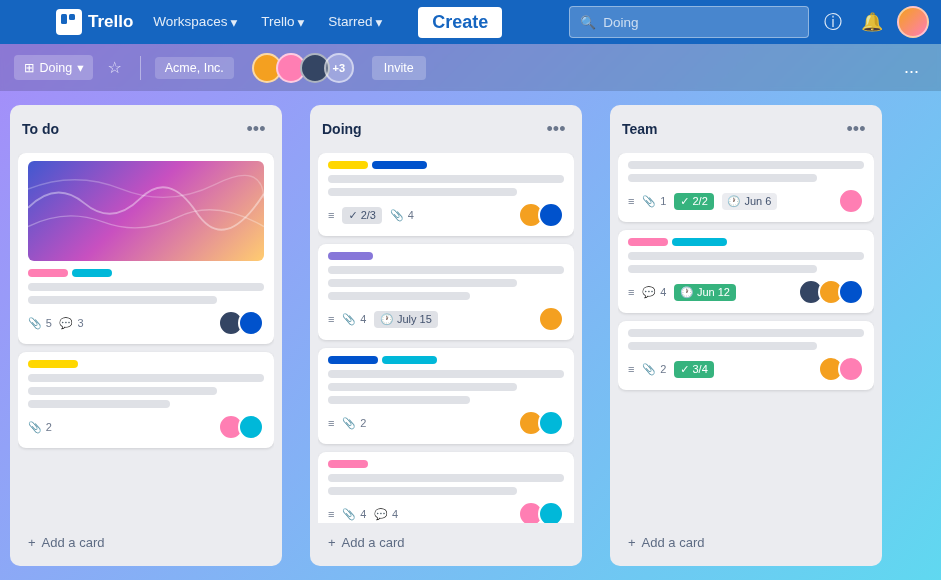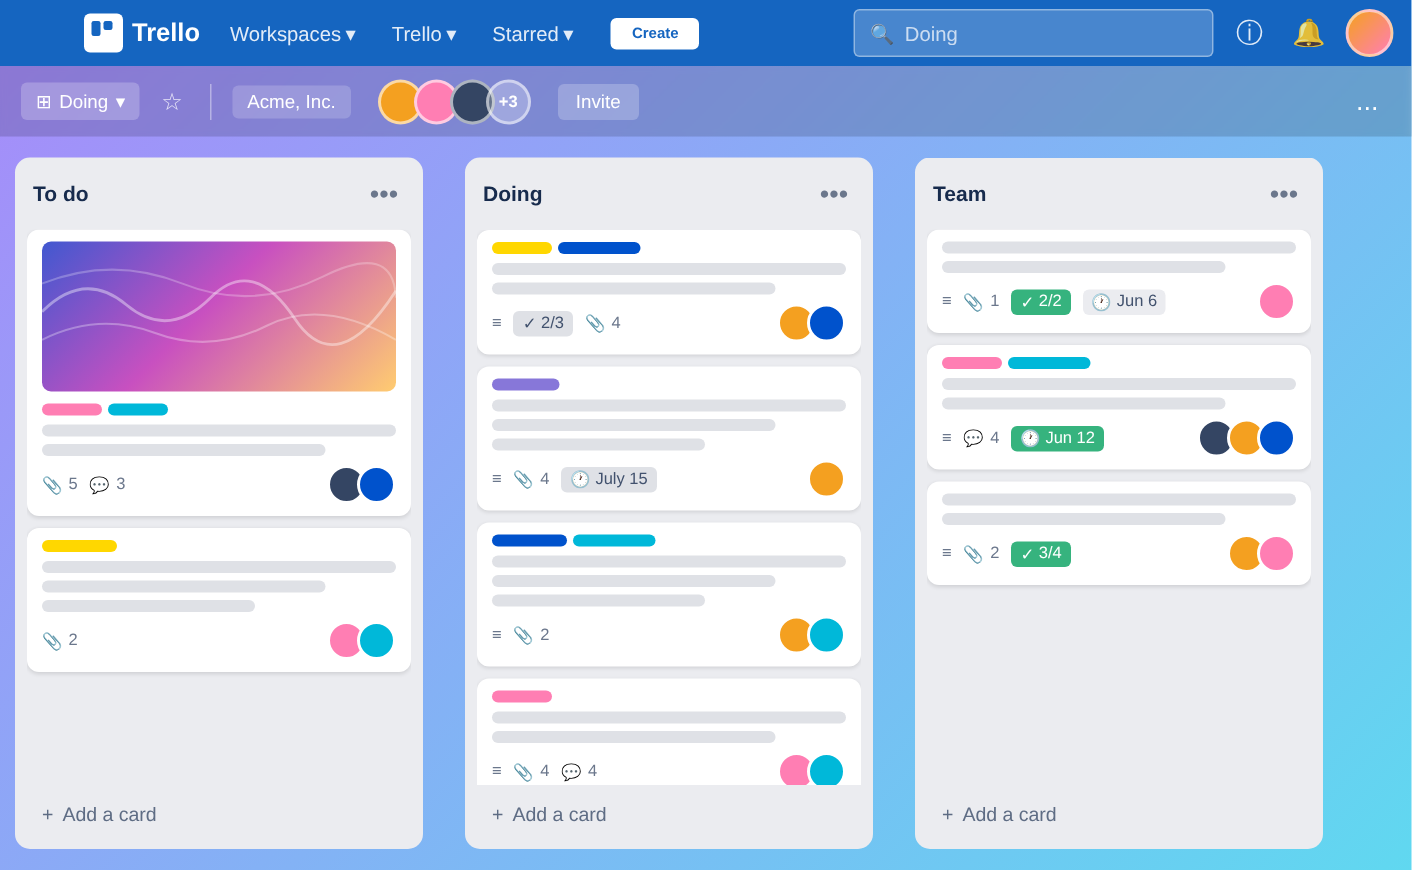--- a/index.html
+++ b/index.html
@@ -41,33 +41,32 @@
     .logo-icon svg { width: 18px; height: 18px; }
     .nav-btn {
       background: none;
       border: none;
       color: rgba(255,255,255,0.88);
       font-size: 13.5px;
       cursor: pointer;
       padding: 4px 8px;
       border-radius: 4px;
       display: flex;
-      align-items: center;
       gap: 3px;
     }
     .create-btn {
       background: white;
       color: #1565c0;
       border: none;
       border-radius: 4px;
       padding: 5px 14px;
-      font-size: 10px;
+      font-size: 18px;
       font-weight: 600;
       cursor: pointer;
-      margin-left: 9px;
+      margin-left: 20px;
     }
     .search-bar {
       margin-left: auto;
       background: rgba(255,255,255,0.22);
       border: 1px solid rgba(255,255,255,0.4);
       border-radius: 4px;
       display: flex;
       align-items: center;
       padding: 0 10px;
       gap: 7px;

